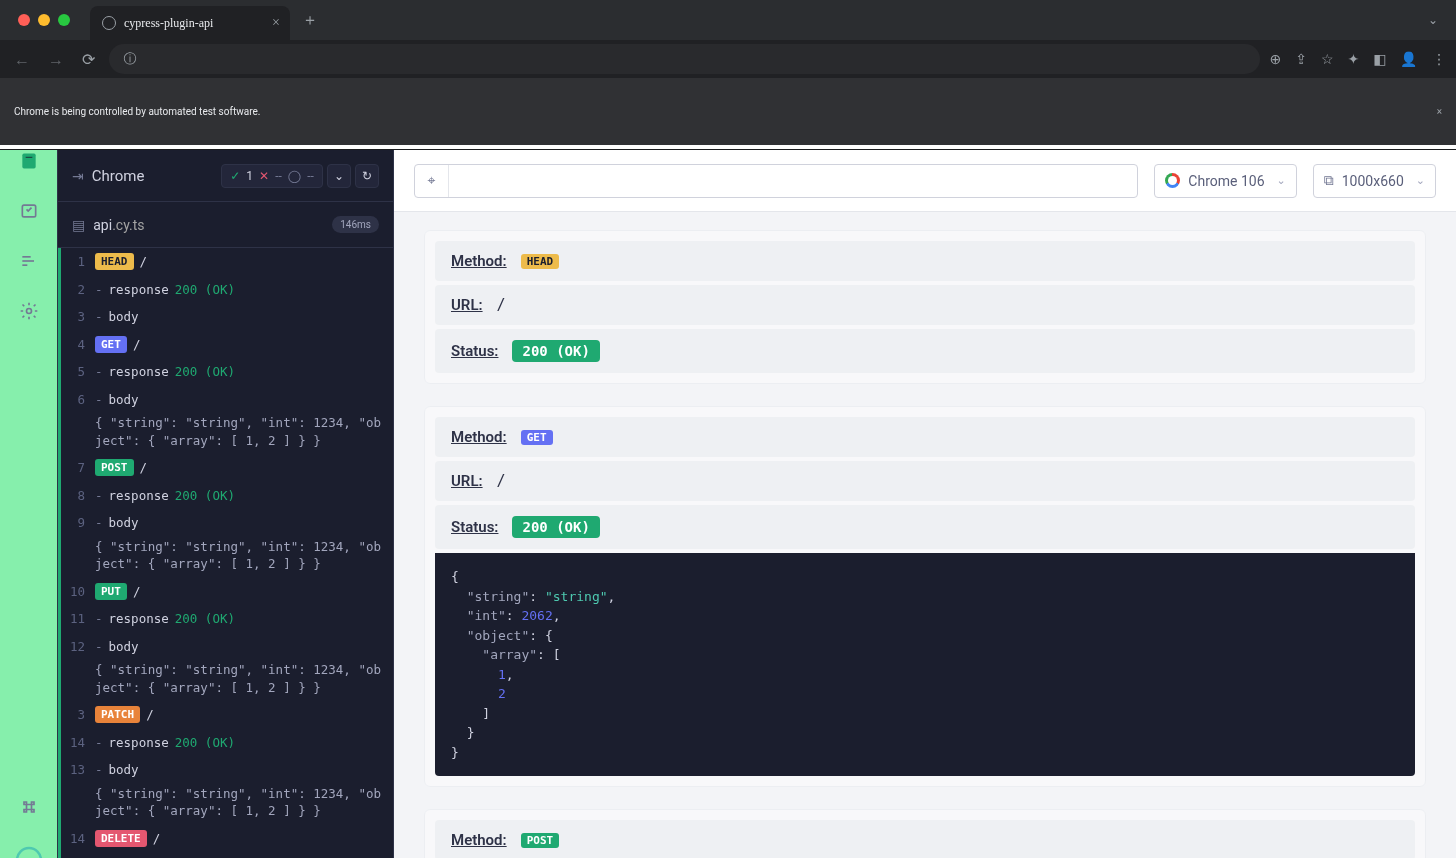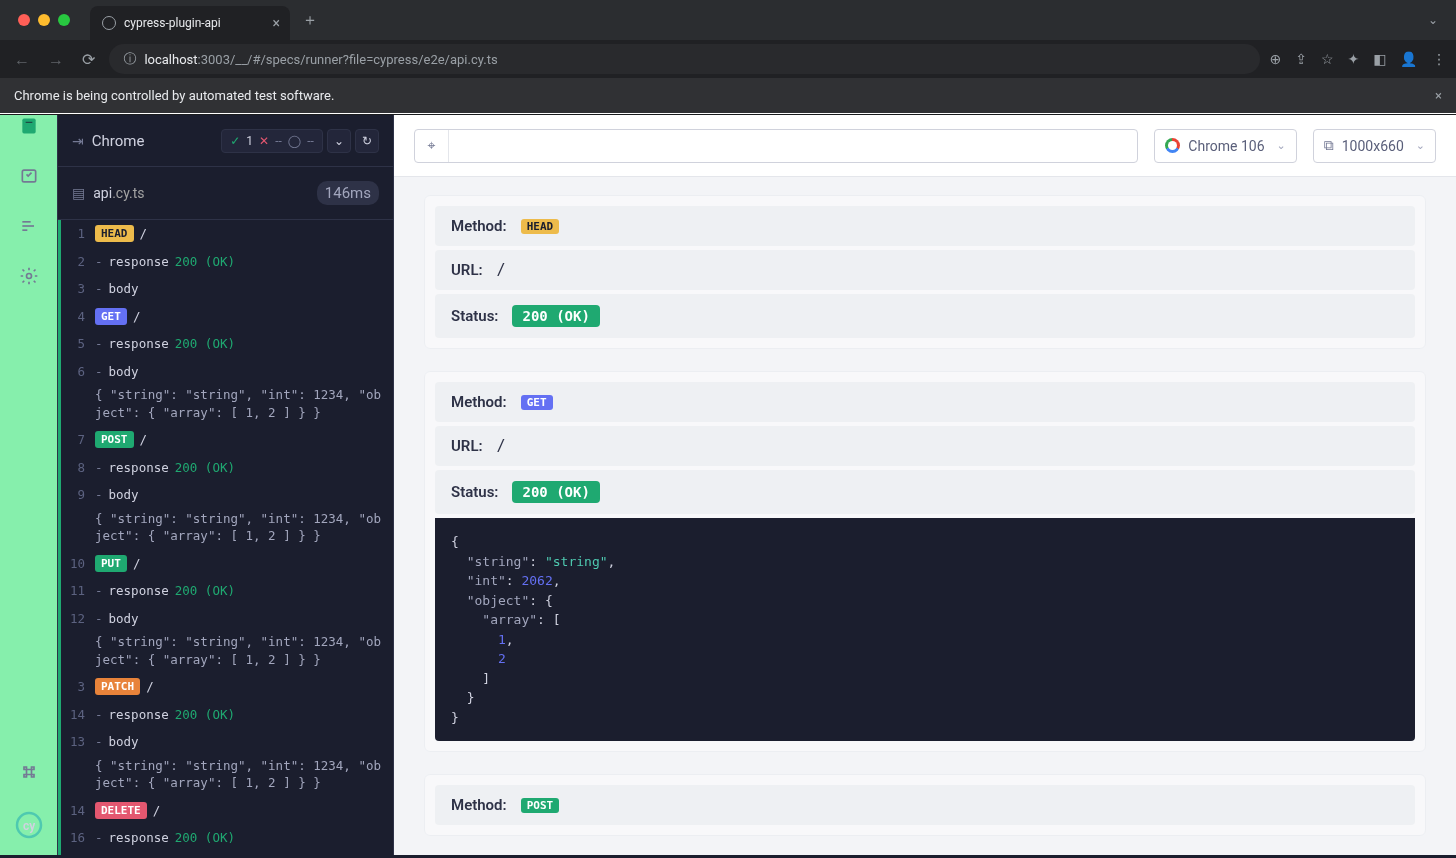--- a/index.html
+++ b/index.html
@@ -5,33 +5,33 @@
 * { margin:0; padding:0; box-sizing:border-box; }
 body { font-family: -apple-system, BlinkMacSystemFont, 'Segoe UI', Roboto, sans-serif; background:#1b1e2e; width:1456px; height:858px; overflow:hidden; }
 .mono { font-family: 'SF Mono', Monaco, Menlo, Consolas, monospace; }
 
 
 .browser-chrome { background:#2b2d30; border-bottom:1px solid #1a1c1e; }
 .tab-strip { display:flex; align-items:center; height:40px; padding:0 10px; }
 .traffic-lights { display:flex; gap:8px; padding:0 8px; }
 .tl { width:12px; height:12px; border-radius:50%; }
 .tl-red { background:#ff5f57; } .tl-yellow { background:#febc2e; } .tl-green { background:#28c840; }
-.tab { display:flex; align-items:center; gap:8px; background:#202124; padding:8px 12px; border-radius:8px 8px 0 0; margin-left:12px; color:#e8eaed; font-size:12px; height:34px; margin-top:6px; min-width:200px; position:relative;}
+.tab { display:flex; align-items:center; gap:8px; background:#202124; padding:8px 12px; border-radius:8px 8px 0 0; margin-left:12px; color:#e8eaed; font-size:12px; height:34px; margin-top:6px; min-width:200px; position:relative;font-family:Liberation Serif, serif;}
 .tab .favicon { width:14px; height:14px; border-radius:50%; border:1.5px solid #9aa0a6; display:flex; align-items:center; justify-content:center;}
 .tab .close { position:absolute; right:10px; color:#9aa0a6; font-size:14px; }
 .new-tab { color:#9aa0a6; margin-left:12px; font-size:16px; }
 .tab-strip .spacer { flex:1; }
 .tab-strip .chev { color:#9aa0a6; font-size:12px; margin-right:8px;}
 .toolbar { display:flex; align-items:center; height:38px; padding:0 10px; background:#202124; gap:10px; }
 .toolbar .nav-btn { color:#5f6368; font-size:16px; padding:4px; }
 .toolbar .nav-btn.active { color:#9aa0a6; }
 .url-bar { flex:1; display:flex; align-items:center; background:#292a2d; border-radius:20px; padding:6px 14px; color:#9aa0a6; font-size:13px; gap:8px; }
 .url-host { color:#e8eaed; }
 .toolbar-icons { display:flex; gap:14px; color:#9aa0a6; font-size:14px; align-items:center;}
-.infobar { background:#303134; color:#e8eaed; font-size:13px; padding:10px 14px; display:flex; justify-content:space-between; border-bottom:1px solid #ffffff;}
+.infobar { background:#303134; color:#e8eaed; font-size:10px; padding:28px 14px; display:flex; justify-content:space-between; border-bottom:4px solid #ffffff;}
 .infobar .close { color:#9aa0a6; }
 
 
 .app { display:flex; height:calc(858px - 40px - 38px - 40px); }
 .rail { width:58px; background:#86efac; display:flex; flex-direction:column; align-items:center; gap:28px; border-right:1px solid #2e3247;}
 .rail-icon { color:#747994; font-size:18px; width:22px; height:22px; display:flex; align-items:center; justify-content:center;}
 .rail-icon.active { color:#1fa971; }
 .rail-icon svg { width:20px; height:20px; }
 .rail-spacer { flex:1; }
 .rail-logo { width:28px; height:28px; margin-bottom:16px; }
@@ -42,21 +42,21 @@
 .sb-title { display:flex; align-items:center; gap:8px; color:#d0d2e0; font-size:15px; }
 .sb-title .icon { color:#747994; font-size:14px; }
 .sb-stats { display:flex; align-items:center; gap:4px; font-size:12px; }
 .stat-group { display:flex; align-items:center; gap:6px; background:#23263a; padding:4px 8px; border-radius:4px; border:1px solid #2e3247; }
 .stat-pass { color:#1fa971; } .stat-fail { color:#e45770; } .stat-pending { color:#747994; }
 .stat-val { color:#d0d2e0; } .stat-dim { color:#747994; }
 .sb-btn { background:#23263a; border:1px solid #2e3247; border-radius:4px; padding:4px 6px; color:#d0d2e0; font-size:12px; }
 .sb-file { display:flex; align-items:center; justify-content:space-between; padding:14px 14px; border-bottom:1px solid #2e3247;}
 .sb-file-name { color:#d0d2e0; font-size:14px; display:flex; align-items:center; gap:8px;}
 .sb-file-name .dim { color:#a3a3a3; }
-.sb-time { background:#2e3247; color:#a2a6bd; font-size:15px; padding:3px 8px; border-radius:10px; }
+.sb-time { background:#2e3247; color:#a2a6bd; font-size:10px; padding:3px 8px; border-radius:10px; }
 
 .log { flex:1; overflow:auto; border-left:3px solid #1fa971; }
 .log-row { display:flex; padding:5px 10px 5px 8px; font-size:12.5px; line-height:1.4; }
 .log-num { width:26px; text-align:right; padding-right:10px; color:#5c6280; flex-shrink:0; }
 .log-content { color:#a2a6bd; display:flex; flex-wrap:wrap; gap:6px; align-items:flex-start; }
 .method-badge { padding:1px 6px; border-radius:3px; font-weight:600; font-size:11px; color:#1b1e2e; }
 .m-HEAD { background:#edbb4b; } .m-GET { background:#6470f3; color:#fff; } .m-POST { background:#1fa971; color:#fff; }
 .m-PUT { background:#1fa971; color:#fff; } .m-PATCH { background:#e8833a; color:#fff; } .m-DELETE { background:#e45770; color:#fff; }
 .log-dash { color:#747994; }
 .log-code { color:#1fa971; }
@@ -72,21 +72,21 @@
 .pill { display:flex; align-items:center; gap:8px; border:1px solid #d0d2dc; border-radius:4px; padding:6px 10px; color:#5a5f7a; font-size:14px; height:34px;}
 .pill .chev { color:#a2a6bd; font-size:11px; margin-left:4px;}
 .chrome-dot { width:15px; height:15px; border-radius:50%; background:conic-gradient(#ea4335 0 120deg,#4285f4 120deg 240deg,#34a853 240deg 360deg); position:relative;}
 .chrome-dot::after{content:'';position:absolute;inset:3px;background:#fff;border-radius:50%;}
 .viewport-icon { color:#747994; font-size:14px; }
 
 .runner-body { flex:1; overflow:auto; padding:18px 30px; }
 .card { background:#f8f8fa; border-radius:6px; padding:10px; margin-bottom:22px; border:1px solid #eceef2;}
 .card-row { background:#eef0f3; border-radius:4px; padding:11px 16px; margin-bottom:4px; display:flex; align-items:center; gap:14px;}
 .card-row:last-child { margin-bottom:0; }
-.card-label { font-weight:600; color:#2e3247; font-size:15px; }
+.card-label { font-weight:600; color:#2e3247; font-size:15px;text-decoration:underline; }
 .card-val { color:#2e3247; font-size:15px; }
 .status-chip { padding:3px 10px; border-radius:4px; font-weight:600; font-size:14px; color:#fff; }
 .s-ok { background:#1fa971; }
 .resp-block { background:#1b1e2e; border-radius:0 0 4px 4px; padding:14px 16px; color:#d0d2e0; font-size:13px; line-height:1.5; }
 .resp-head { background:#eef0f3; border-radius:4px 4px 0 0; padding:11px 16px; display:flex; justify-content:space-between; align-items:center;}
 .copy-btn { background:#6470f3; color:#fff; border:none; padding:8px 14px; border-radius:4px; font-size:14px; font-weight:600; display:flex; align-items:center; gap:8px;}
 .tk-key { color:#a2a6bd; } .tk-str { color:#4ec9b0; } .tk-num { color:#6470f3; } .tk-punc { color:#d0d2e0; }
 </style>
 </head>
 <body>
@@ -106,21 +106,20 @@
     <div class="new-tab">＋</div>
     <div class="spacer"></div>
     <div class="chev">⌄</div>
   </div>
   <div class="toolbar">
     <span class="nav-btn">←</span>
     <span class="nav-btn">→</span>
     <span class="nav-btn active">⟳</span>
     <div class="url-bar">
       <span>ⓘ</span>
-      <span><span class="url-host">localhost</span><span>:3003/__/#/specs/runner?file=cypress/e2e/api.cy.ts</span></span>
     </div>
     <div class="toolbar-icons">
       <span>⊕</span>
       <span>⇪</span>
       <span>☆</span>
       <span>✦</span>
       <span>◧</span>
       <span>👤</span>
       <span>⋮</span>
     </div>

